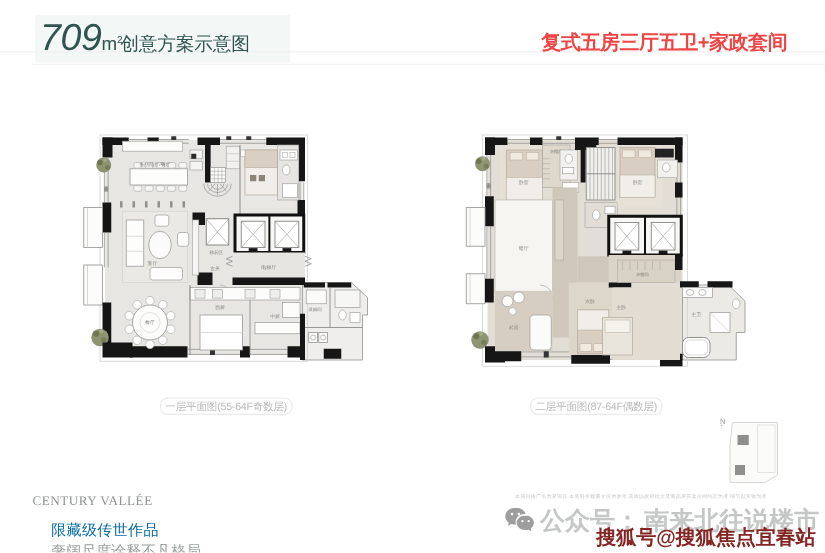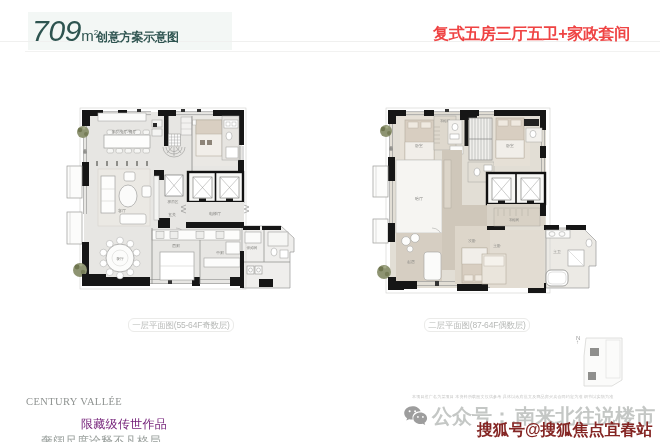--- a/index.html
+++ b/index.html
@@ -11,21 +11,21 @@
 <body>
 <div class="page">
 
   <div class="abs" style="left:28px;top:12px;width:204px;height:38px;background:#f3f7f5;"></div>
 
   <div class="abs" style="left:0;top:41px;width:660px;height:1px;background:#f0f0ef;"></div>
 
   <div class="abs" style="left:25px;top:51px;width:635px;height:1px;background:#f2f2f1;"></div>
 
   <div class="abs" style="left:32px;top:14px;color:#2e5450;white-space:nowrap;">
-    <span style="font-size:30px;letter-spacing:-0.3px;font-style:italic;">709</span><span style="font-size:15px;">m<sup style="font-size:8px;">2</sup></span><span style="font-size:12px;font-weight:bold;letter-spacing:-0.2px;margin-left:-2px;">创意方案示意图</span>
+    <span style="font-size:30px;letter-spacing:-0.3px;font-style:italic;">709</span><span style="font-size:15px;">m<sup style="font-size:8px;">2</sup></span><span style="font-size:15px;font-weight:normal;letter-spacing:-0.2px;margin-left:-2px;">创意方案示意图</span>
   </div>
 
   <div class="abs" style="left:433px;top:24px;color:#ef4444;font-size:16px;font-weight:bold;letter-spacing:-0.35px;white-space:nowrap;">复式五房三厅五卫+家政套间</div>
 
   <svg class="abs" style="left:66px;top:103px;" width="232" height="192" viewBox="66 103 232 192">
 
     <rect x="84" y="112" width="158" height="172" fill="#e7e6e3"></rect>
 
     <path d="M242 226 L281 226 L294 238 L294 252 L290 252 L290 288 L242 288 Z" fill="#efeeec" stroke="#9a9a98" stroke-width="0.7"></path>
 
@@ -573,21 +573,21 @@
 
     <rect x="540" y="204" width="6" height="12" fill="#161616"></rect>
   </svg>
 
   <div class="abs" style="left:128px;top:318px;width:104px;height:12px;line-height:12px;text-align:center;color:#b7b9b7;font-size:8.5px;letter-spacing:-0.2px;border:1px solid #ebebe9;border-radius:6px;">一层平面图(55-64F奇数层)</div>
 
   <div class="abs" style="left:424px;top:318px;width:104px;height:12px;line-height:12px;text-align:center;color:#b7b9b7;font-size:8.5px;letter-spacing:-0.2px;border:1px solid #ebebe9;border-radius:6px;">二层平面图(87-64F偶数层)</div>
 
   <div class="abs" style="left:26px;top:396px;color:#8f9391;font-family:'Liberation Serif',serif;font-size:10.5px;letter-spacing:0.4px;">CENTURY VALLÉE</div>
 
-  <div class="abs" style="left:41px;top:416px;color:#701a75;font-size:12px;letter-spacing:0.3px;margin-left:40px;">限藏级传世作品</div>
+  <div class="abs" style="left:41px;top:416px;color:#0369a1;font-size:12px;letter-spacing:0.3px;">限藏级传世作品</div>
 
   <div class="abs" style="left:41px;top:433px;color:#9ba19e;font-size:12px;letter-spacing:0px;">奢阔尺度诠释不凡格局</div>
 
   <div class="abs" style="left:412px;top:394px;width:244px;color:#c6c6c5;font-size:4px;letter-spacing:0.2px;white-space:nowrap;overflow:hidden;">本项目推广名为某项目 本资料所载图文仅供参考 具体以政府批文及商品房买卖合同约定为准 细节以实物为准</div>
 
   <svg class="abs" style="left:402px;top:403px;" width="30" height="28" viewBox="0 0 30 28">
     <g fill="#9d9d9d">
       <path d="M10.5 3.2c-4.6 0-8.3 3.0-8.3 6.8 0 2.1 1.1 3.9 2.9 5.2l-0.8 2.4 2.8-1.4c0.9 0.3 1.8 0.4 2.8 0.4 0.3 0 0.6 0 0.9-0.1-0.2-0.6-0.3-1.2-0.3-1.9 0-3.6 3.2-6.4 7.2-6.4 0.3 0 0.6 0 0.9 0.1-0.8-3.0-4.1-5.1-8.1-5.1z"></path>
       <path d="M18.4 9.4c-3.9 0-7.1 2.6-7.1 5.8 0 3.2 3.2 5.8 7.1 5.8 0.8 0 1.6-0.1 2.3-0.3l2.5 1.2-0.7-2.1c1.6-1.1 2.6-2.7 2.6-4.6 0-3.2-3.1-5.8-6.7-5.8z"></path>
     </g>

